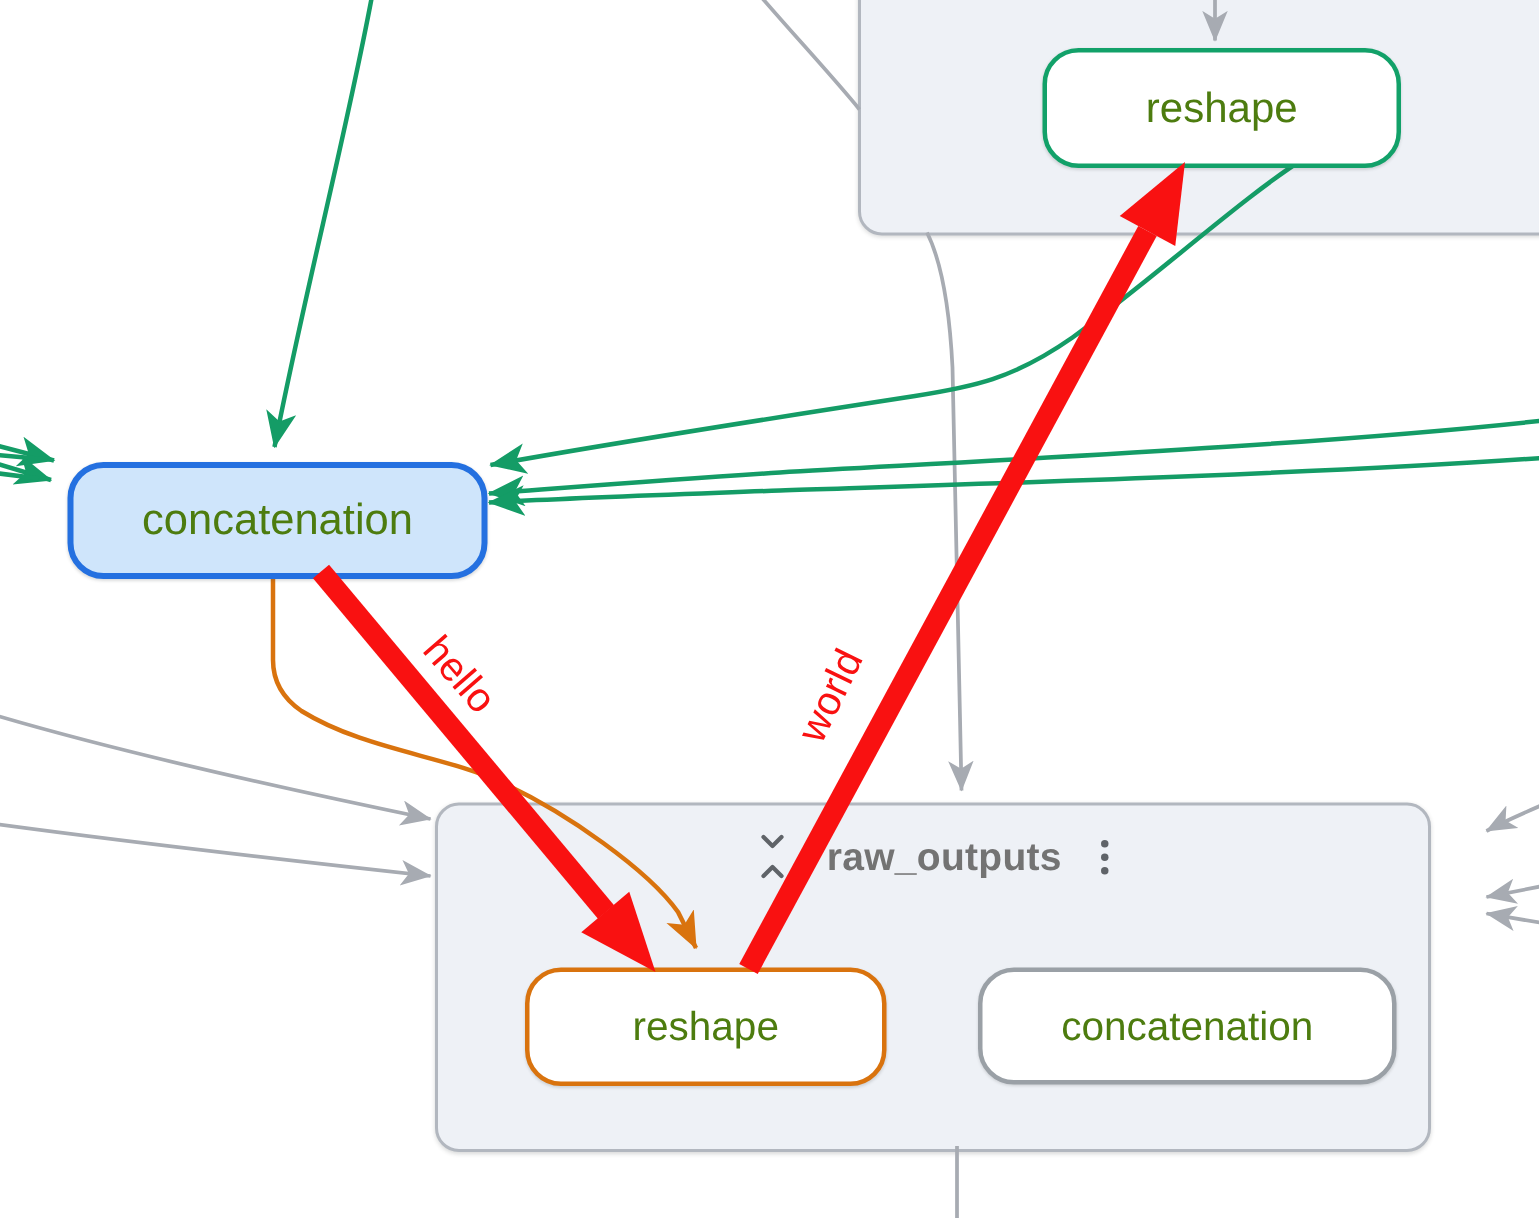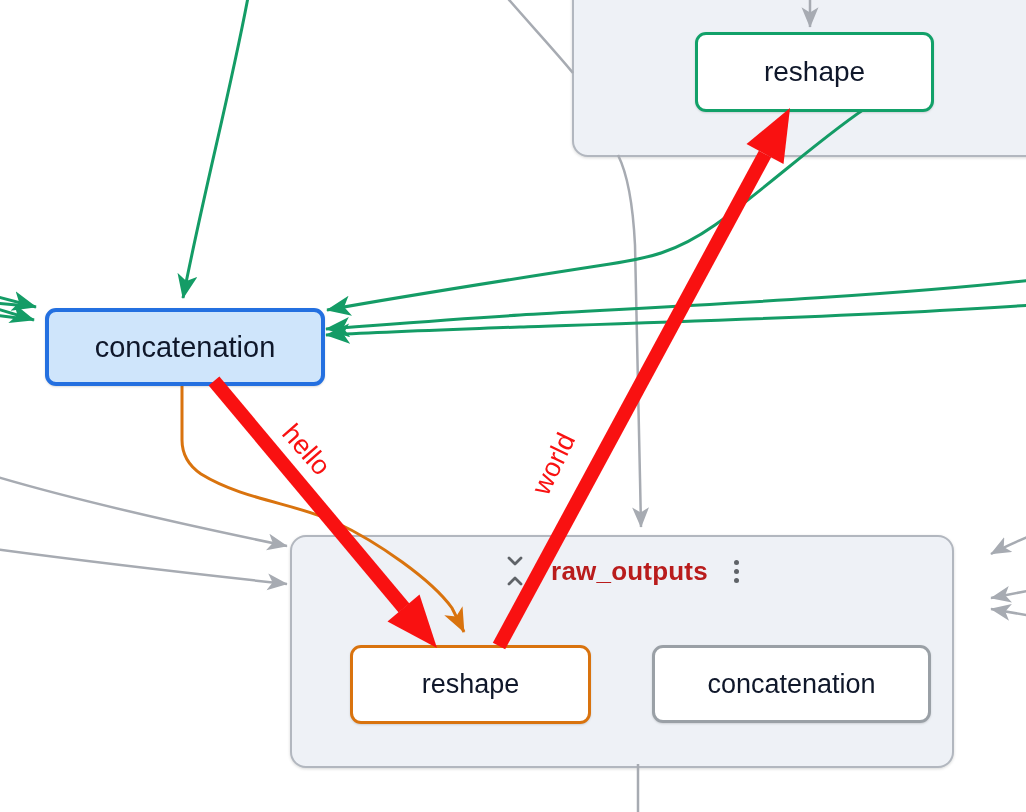--- a/index.html
+++ b/index.html
@@ -10,25 +10,25 @@
   .panel{
     position:absolute;background:#eef1f6;border:2.5px solid #b2b7bf;
     border-radius:16px;box-shadow:0 1px 3px rgba(60,64,67,.20);z-index:1;
   }
   .panel-top{left:572px;top:-42px;width:500px;height:195px;}
   .panel-raw{left:290px;top:535px;width:660px;height:229px;}
   .group-header{
     position:absolute;top:14px;left:0;right:0;height:40px;
     display:flex;align-items:center;justify-content:center;gap:26px;
   }
-  .group-title{color:#b91c1c;font-weight:bold;font-size:26px;letter-spacing:.2px;}
+  .group-title{color:#737373;font-weight:bold;font-size:26px;letter-spacing:.2px;}
   .icon-btn{display:flex;align-items:center;justify-content:center;cursor:pointer;}
   .node{
     position:absolute;display:flex;align-items:center;justify-content:center;
-    background:#ffffff;border-radius:11px;color:#0f172a;font-size:28px;
+    background:#ffffff;border-radius:24px;color:#4d7c0f;font-size:28px;
     z-index:3;box-shadow:0 1px 2px rgba(60,64,67,.18);
   }
   .node-top-reshape{left:695px;top:32px;width:233px;height:74px;border:3px solid #12a169;}
   .node-selected{
     left:45px;top:308px;width:272px;height:70px;
     border:4px solid #2470e0;background:#cfe5fb;font-size:29px;
   }
   .node-raw-reshape{left:350px;top:645px;width:235px;height:73px;border:3px solid #d9730e;font-size:27px;}
   .node-raw-concat{left:652px;top:645px;width:273px;height:72px;border:3px solid #9aa0a6;font-size:27px;}
   svg.layer{position:absolute;left:0;top:0;z-index:2;pointer-events:none;}

